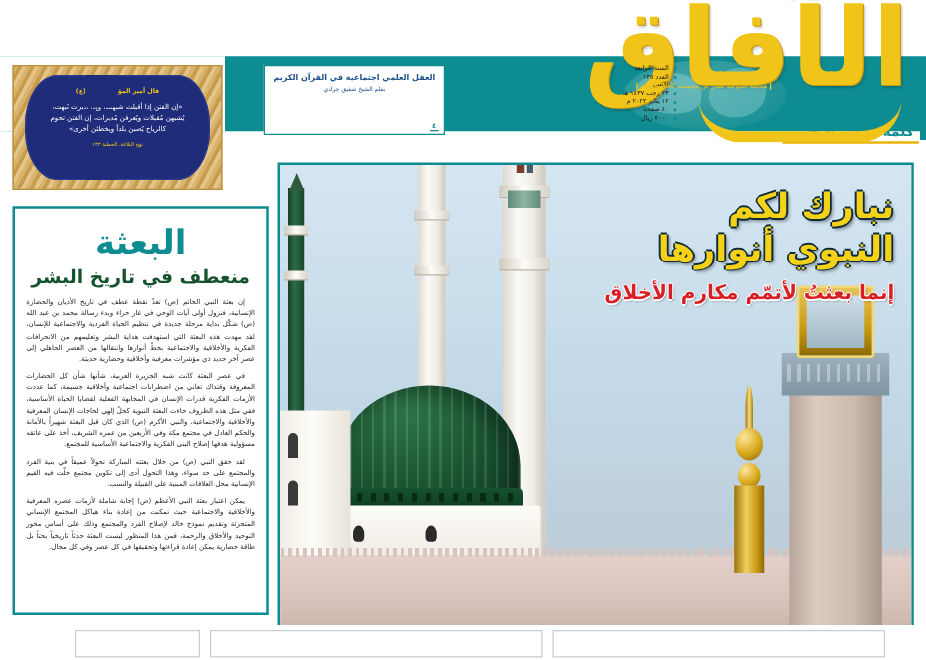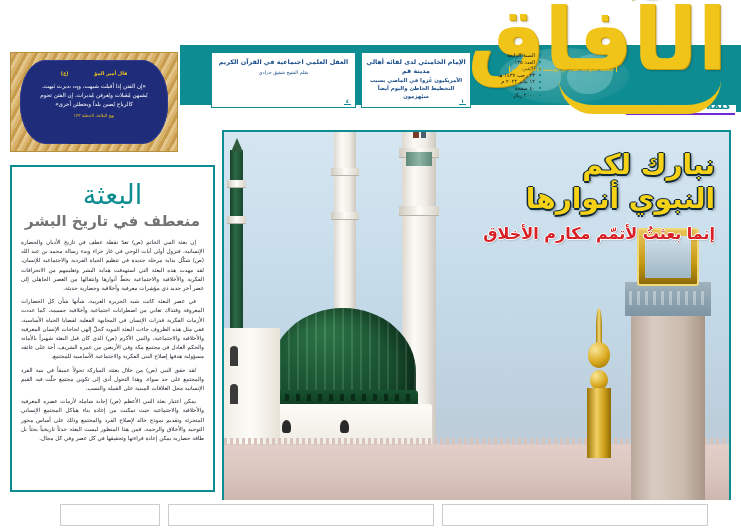--- a/index.html
+++ b/index.html
@@ -126,34 +126,34 @@
     position:absolute;left:10px;top:45px;width:205px;height:327px;
     border:2px solid #0d8c91;box-sizing:border-box;background:#fff;
     direction:rtl;
   }
   .ed-tag-row{
     position:absolute;left:0;right:0;top:-45px;height:45px;
   }
   .ed-tag{
     position:absolute;right:6px;top:24px;
     color:#0d8c91;font-weight:700;font-size:11px;
-    border-bottom:2px solid #6d28d9;padding:0 4px 1px 4px;white-space:nowrap;
+    border-bottom:2px solid #eab308;padding:0 4px 1px 4px;white-space:nowrap;
   }
   .ed-tag-sq{
     position:absolute;right:-12px;top:20px;width:17px;height:17px;background:#0d8c91;
   }
   .ed-tag-sq::after{
     content:"";position:absolute;left:5px;top:5px;width:6px;height:6px;background:#fff;
   }
   .ed-title{
-    text-align:center;color:#0d8c91;font-weight:400;font-size:27px;
+    text-align:center;color:#0d8c91;font-weight:700;font-size:27px;
     line-height:30px;margin-top:13px;
   }
   .ed-sub{
-    text-align:center;color:#737373;font-weight:700;font-size:15px;
+    text-align:center;color:#14532d;font-weight:700;font-size:15px;
     line-height:18px;margin-top:2px;
   }
   .ed-body{
     padding:8px 9px 6px 9px;text-align:justify;color:#20262e;
     font-size:5.6px;line-height:9.2px;
   }
   .ed-body p{margin:0 0 4px 0;text-indent:8px;}
 
   
   .photo{
@@ -314,25 +314,20 @@
     <div class="masthead-white-left"></div>
 
     <div class="orn-box">
       <div class="orn-inner">
         <div class="orn-head">قال أمير المؤمنين علي (ع)</div>
         <div class="orn-body">«إن الفتن إذا أقبلت شبهت، وإذا أدبرت نَبهت، يُشبهن مُقبلات ويُعرفن مُدبرات، إن الفتن تحوم كالرياح يُصبن بلداً ويخطئن أخرى»</div>
         <div class="orn-src">نهج البلاغة، الخطبة ١٣٣</div>
       </div>
     </div>
 
-    <div class="teaser teaser-a">
-      <div class="t-title">الإمام الخامنئي لدى لقائه أهالي مدينة قم</div>
-      <div class="t-sub">الأمريكيون غَزوا في الماضي بسبب التخطيط الخاطئ واليوم أيضاً سيُهزمون</div>
-      <div class="pagenum">١</div>
-    </div>
 
     <div class="teaser teaser-b">
       <div class="t-title">العقل العلمي اجتماعية في القرآن الكريم</div>
       <div class="t-byline">بقلم الشيخ شفيق جرادي</div>
       <div class="pagenum">٤</div>
     </div>
 
     <div class="info-col">
       <div class="line">السنة الرابعة</div>
       <div class="line">العدد ١٣٥</div>

